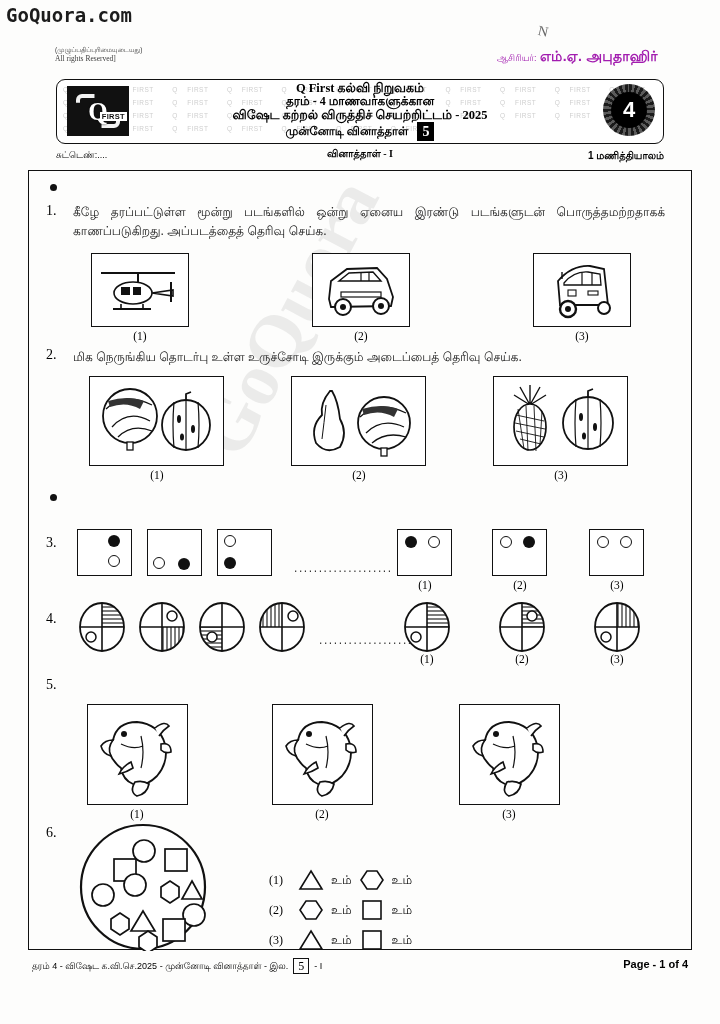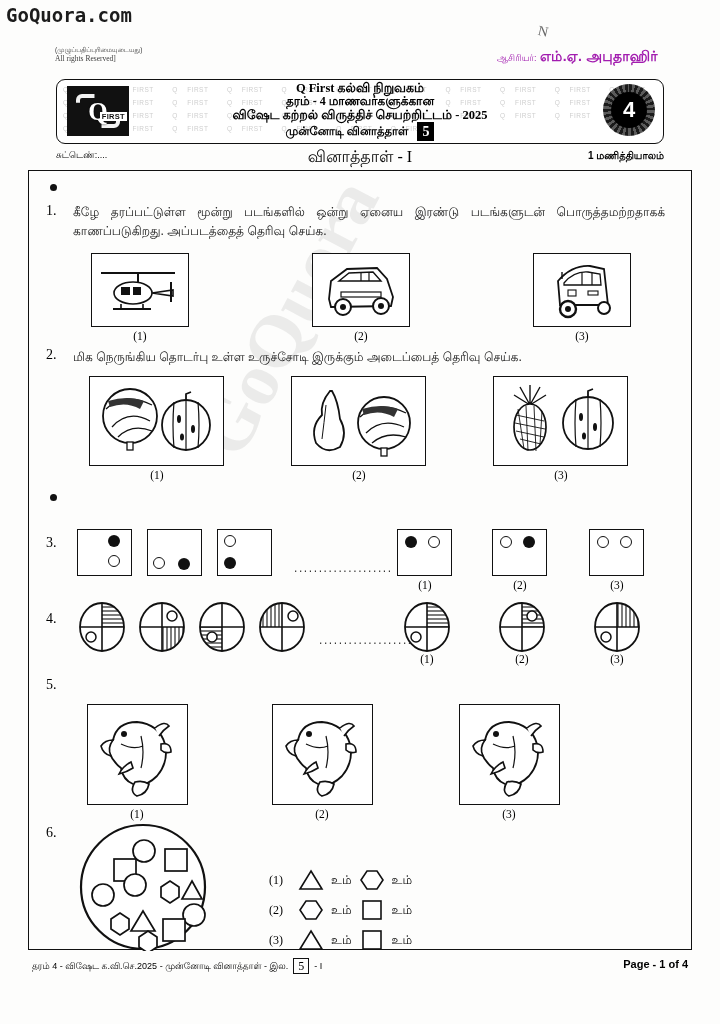--- a/index.html
+++ b/index.html
@@ -103,21 +103,21 @@
   .gradebadge .inner {
     width:36px; height:36px; border-radius:50%; background:#000;
     color:#fff; display:flex; align-items:center; justify-content:center;
     font-family:"Liberation Sans",sans-serif; font-size:22px; font-weight:700;
   }
 
   .subhead { position:absolute; left:56px; top:148px; width:608px; height:18px; }
   .subhead .idx { position:absolute; left:0; top:2px; font-size:9px; font-family:Liberation Sans, sans-serif;}
   .subhead .ctr {
     position:absolute; left:0; right:0; top:0; text-align:center;
-    font-size:16px; font-weight:400;
+    font-size:10px; font-weight:700;
   }
   .subhead .ctr .rn { font-family:"Liberation Serif",serif; }
   .subhead .dur { position:absolute; right:0; top:2px; font-size:10px; font-weight:700; font-family:"Liberation Sans",sans-serif;}
 
   
   .frame {
     position:absolute; left:28px; top:170px; width:664px; height:780px;
     border:1.4px solid #111; background:transparent;
   }
   .bullet {

